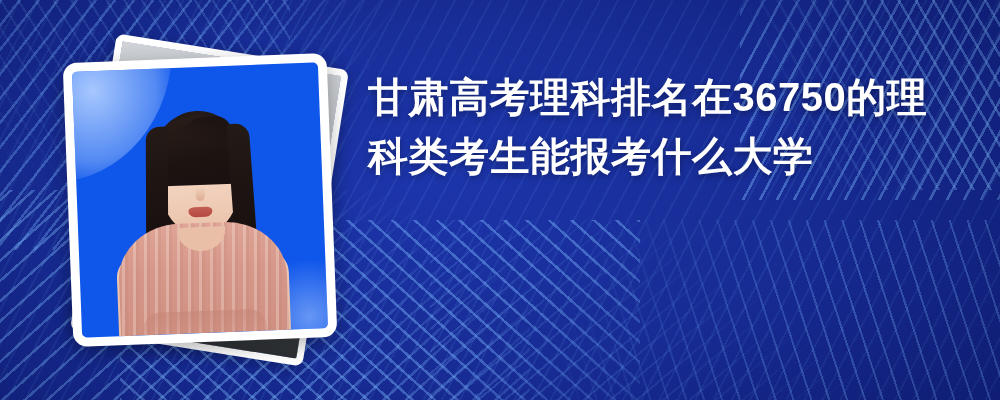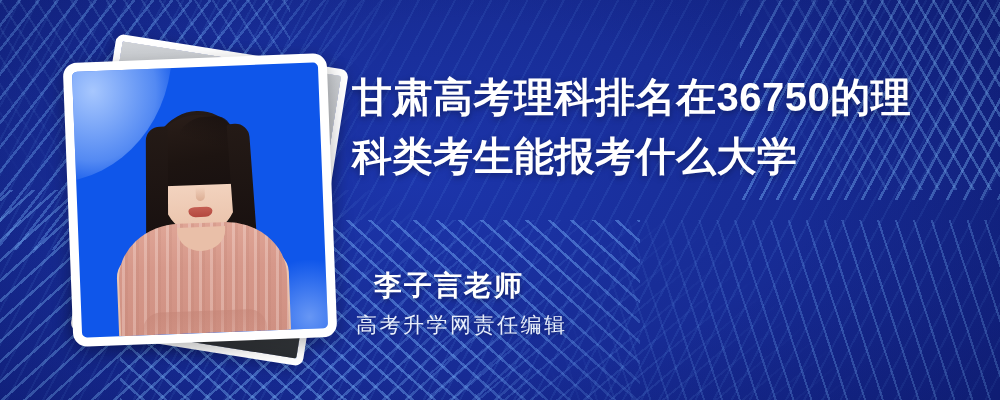--- a/index.html
+++ b/index.html
@@ -348,21 +348,21 @@
   .p-waist {
     position: absolute; left: 50%; bottom: 0;
     width: 124px; height: 22px; margin-left: -62px;
     background: linear-gradient(180deg, rgba(196,132,118,.55) 0%, rgba(205,142,128,.30) 100%);
     border-radius: 18px 18px 0 0;
   }
 
   
   .content {
     position: absolute;
-    left: 352px; top: 0;
+    left: 368px; top: 0;
     width: 600px; height: 400px;
   }
   .headline {
     position: absolute;
     left: 0; top: 68px;
     width: 580px;
     color: #ffffff;
     font-size: 40px;
     font-weight: 700;
     line-height: 1.48;
@@ -445,19 +445,15 @@
             <div class="p-waist"></div>
           </div>
         </div>
       </div>
     </div>
   </div>
 
   <div class="content">
     <div class="headline">甘肃高考理科排名在36750的理科类考生能报考什么大学</div>
 
-    <div class="byline">
-      <div class="author-name">李子言老师</div>
-      <div class="author-role">高考升学网责任编辑</div>
-    </div>
   </div>
 
 </div>
 
 </body></html>

